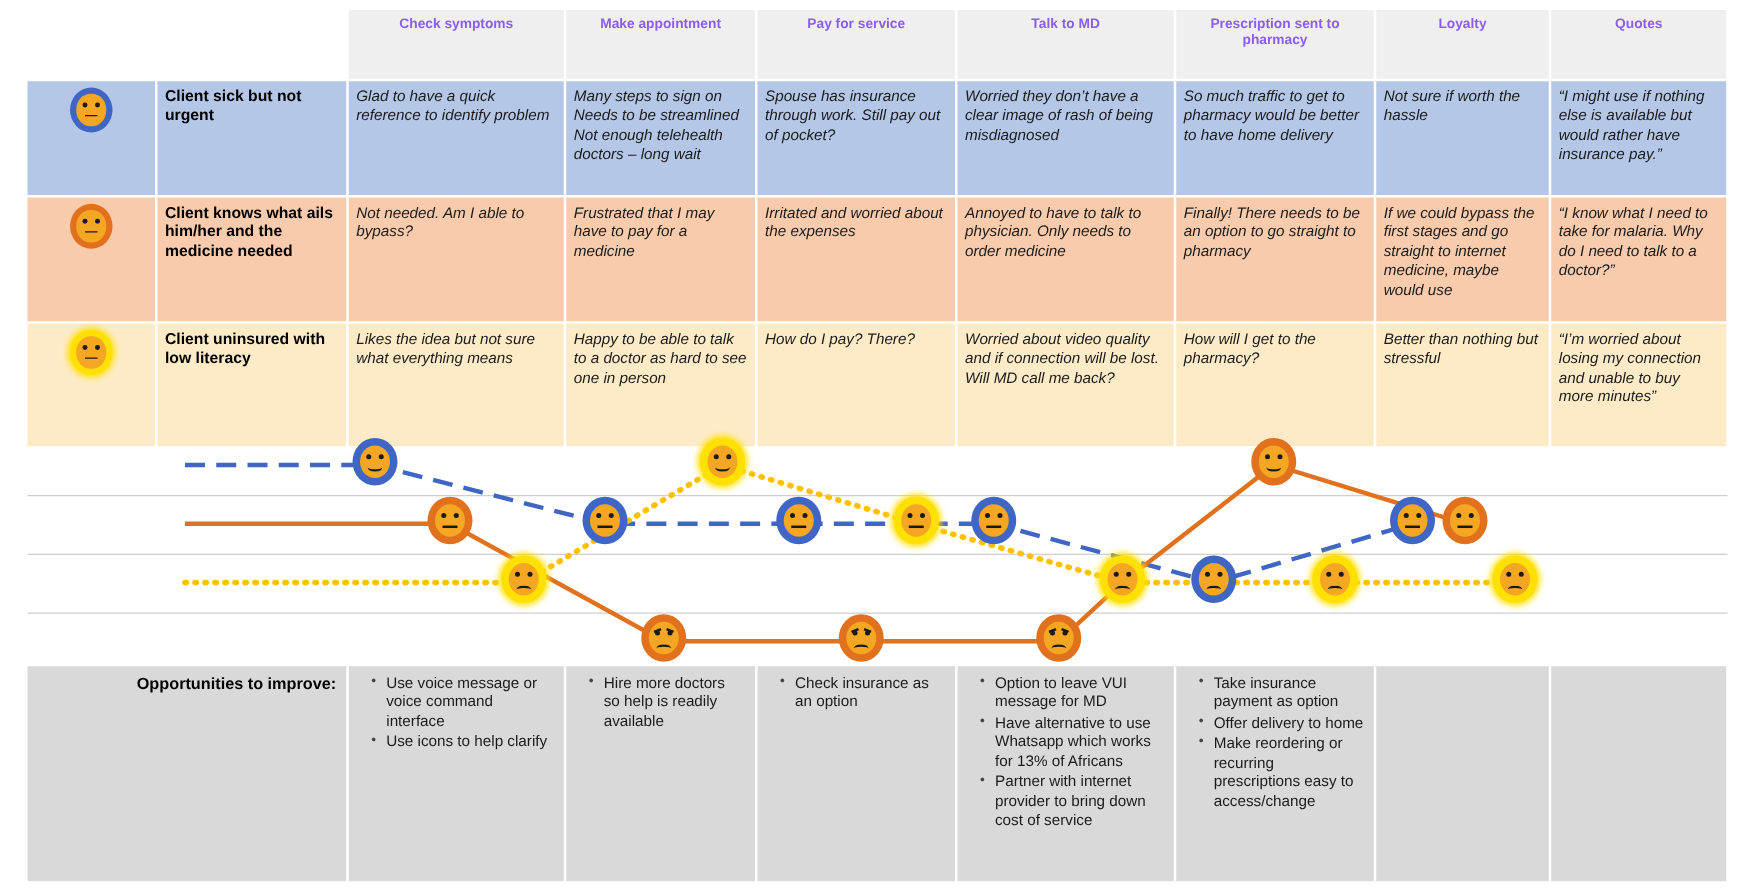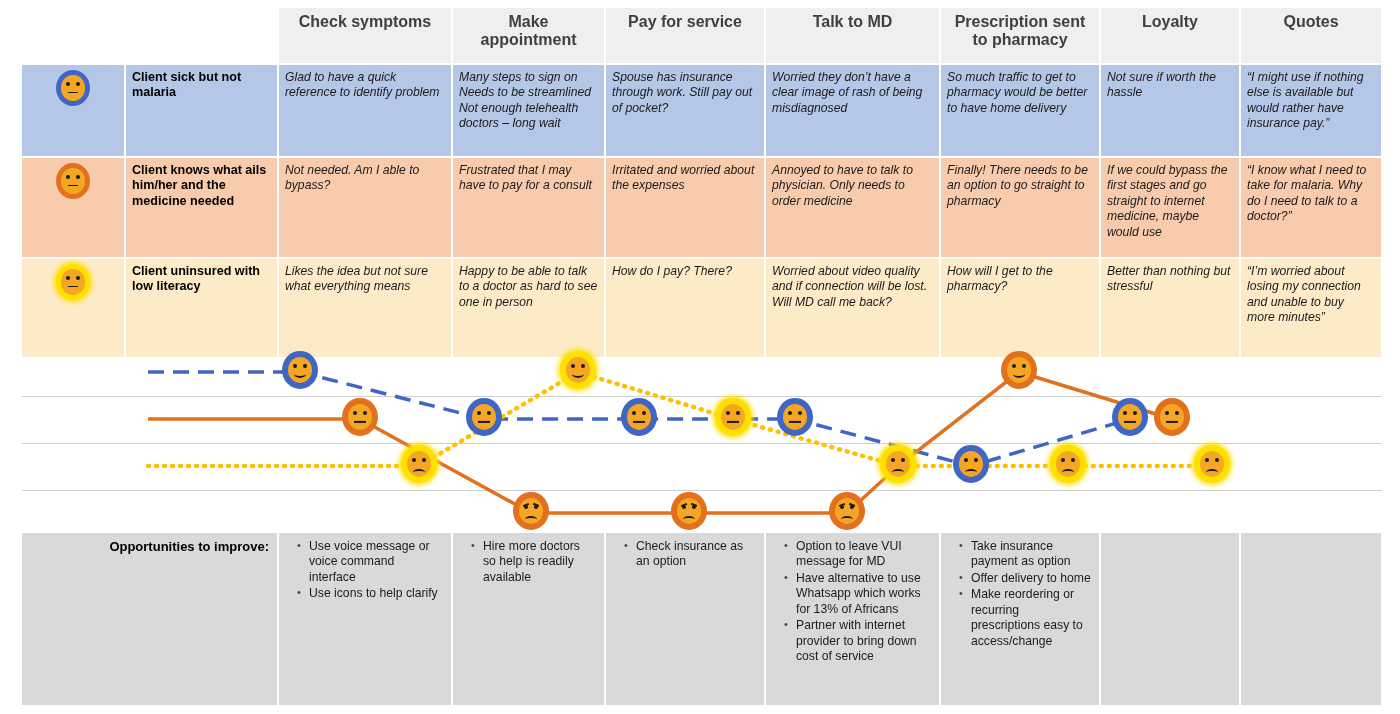--- a/index.html
+++ b/index.html
@@ -4,21 +4,21 @@
 <style>
   html,body{margin:0;padding:0;background:#ffffff;}
   body{font-family:"Liberation Sans", sans-serif;}
   #root{position:relative;width:1400px;height:714px;overflow:hidden;background:#fff;}
 
   
   .matrix{position:absolute;left:22px;top:8px;width:1360px;}
   table.m{border-collapse:collapse;table-layout:fixed;width:1360px;}
   table.m td,table.m th{vertical-align:top;padding:5px 6px 4px 6px;
       border-right:2px solid #ffffff;border-bottom:2px solid #ffffff;}
-  .hdr-cell{background:#efefef;color:#404040;font-weight:bold;font-size:16px;
+  .hdr-cell{background:#efefef;color:#8b5cf6;font-weight:bold;font-size:11px;
       text-align:center;vertical-align:bottom;height:46px;padding-bottom:6px;line-height:1.15;}
   .hdr-blank{background:#ffffff;border-right:2px solid #fff;}
   .row-blue td{background:#b4c7e7;}
   .row-orange td{background:#f8cbad;}
   .row-yellow td{background:#fdebc8;}
   .persona{font-weight:bold;font-size:12.6px;color:#000;line-height:1.22;}
   .cellTxt{font-size:12.2px;color:#1b1b1b;line-height:1.26;font-style:italic;}
   .facecell{text-align:center;vertical-align:middle;}
   .r1{height:82px;} .r2{height:90px;} .r3{height:89px;}
 
@@ -80,34 +80,34 @@
           <th class="hdr-cell">Pay for service</th>
           <th class="hdr-cell">Talk to MD</th>
           <th class="hdr-cell">Prescription sent to pharmacy</th>
           <th class="hdr-cell">Loyalty</th>
           <th class="hdr-cell">Quotes</th>
         </tr>
       </thead>
       <tbody id="matrix-body">
           <tr class="row-blue">
             <td class="facecell r1"><span class="face" style="width: 34px; height: 36.04px; background: rgb(63, 102, 196); box-shadow: none;"><span class="disc" style="left: 5.44px; top: 5.44px; width: 23.12px; height: 25.16px;"></span><span class="eye" style="width: 3.9304px; height: 3.9304px; left: 10.4108px; top: 12.1244px;"></span><span class="eye" style="width: 3.9304px; height: 3.9304px; left: 19.6588px; top: 12.1244px;"></span><span class="mouth-flat" style="width: 10.6352px; height: 1.5px; left: 11.6824px; top: 21.9504px;"></span></span></td>
-            <td class="persona">Client sick but not malaria</td>
+            <td class="persona">Client sick but not urgent</td>
             <td class="cellTxt">Glad to have a quick reference to identify problem</td>
             <td class="cellTxt">Many steps to sign on<br>Needs to be streamlined<br>Not enough telehealth doctors – long wait</td>
             <td class="cellTxt">Spouse has insurance through work. Still pay out of pocket?</td>
             <td class="cellTxt">Worried they don’t have a clear image of rash of being misdiagnosed</td>
             <td class="cellTxt">So much traffic to get to pharmacy would be better to have home delivery</td>
             <td class="cellTxt">Not sure if worth the hassle</td>
             <td class="cellTxt">“I might use if nothing else is available but would rather have insurance pay.”</td>
           </tr>
           <tr class="row-orange">
             <td class="facecell r2"><span class="face" style="width: 34px; height: 36.04px; background: rgb(226, 113, 29); box-shadow: none;"><span class="disc" style="left: 5.44px; top: 5.44px; width: 23.12px; height: 25.16px;"></span><span class="eye" style="width: 3.9304px; height: 3.9304px; left: 10.4108px; top: 12.1244px;"></span><span class="eye" style="width: 3.9304px; height: 3.9304px; left: 19.6588px; top: 12.1244px;"></span><span class="mouth-flat" style="width: 10.6352px; height: 1.5px; left: 11.6824px; top: 21.9504px;"></span></span></td>
             <td class="persona">Client knows what ails him/her and the medicine needed</td>
             <td class="cellTxt">Not needed. Am I able to bypass?</td>
-            <td class="cellTxt">Frustrated that I may have to pay for a consult</td>
+            <td class="cellTxt">Frustrated that I may have to pay for a medicine</td>
             <td class="cellTxt">Irritated and worried about the expenses</td>
             <td class="cellTxt">Annoyed to have to talk to physician. Only needs to order medicine</td>
             <td class="cellTxt">Finally! There needs to be an option to go straight to pharmacy</td>
             <td class="cellTxt">If we could bypass the first stages and go straight to internet medicine, maybe would use</td>
             <td class="cellTxt">“I know what I need to take for malaria. Why do I need to talk to a doctor?”</td>
           </tr>
           <tr class="row-yellow">
             <td class="facecell r3"><span class="face" style="width: 34px; height: 36.04px; background: rgb(255, 224, 0); box-shadow: rgb(255, 224, 0) 0px 0px 5px 2px;"><span class="disc" style="left: 5.44px; top: 5.44px; width: 23.12px; height: 25.16px;"></span><span class="eye" style="width: 3.9304px; height: 3.9304px; left: 10.4108px; top: 12.1244px;"></span><span class="eye" style="width: 3.9304px; height: 3.9304px; left: 19.6588px; top: 12.1244px;"></span><span class="mouth-flat" style="width: 10.6352px; height: 1.5px; left: 11.6824px; top: 21.9504px;"></span></span></td>
             <td class="persona">Client uninsured with low literacy</td>
             <td class="cellTxt">Likes the idea but not sure what everything means</td>

